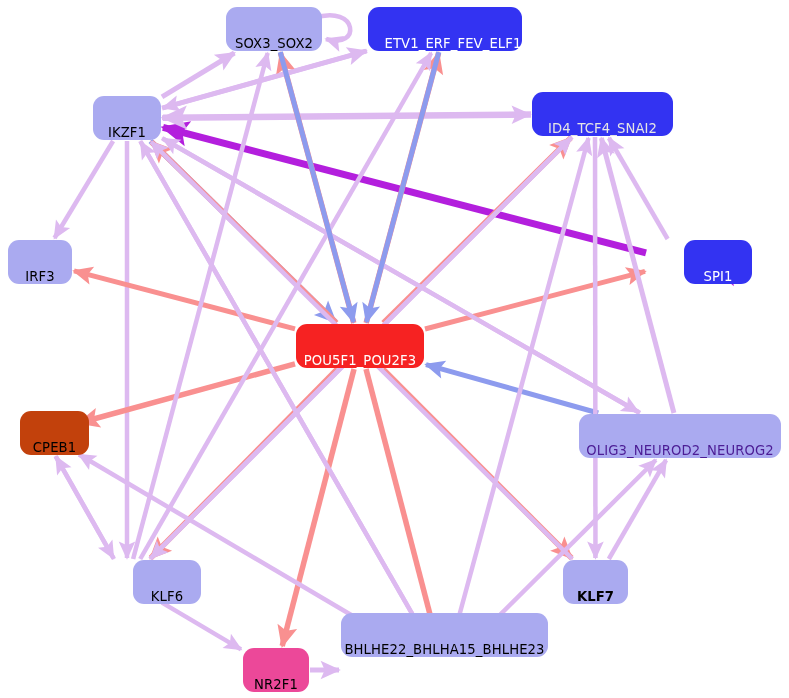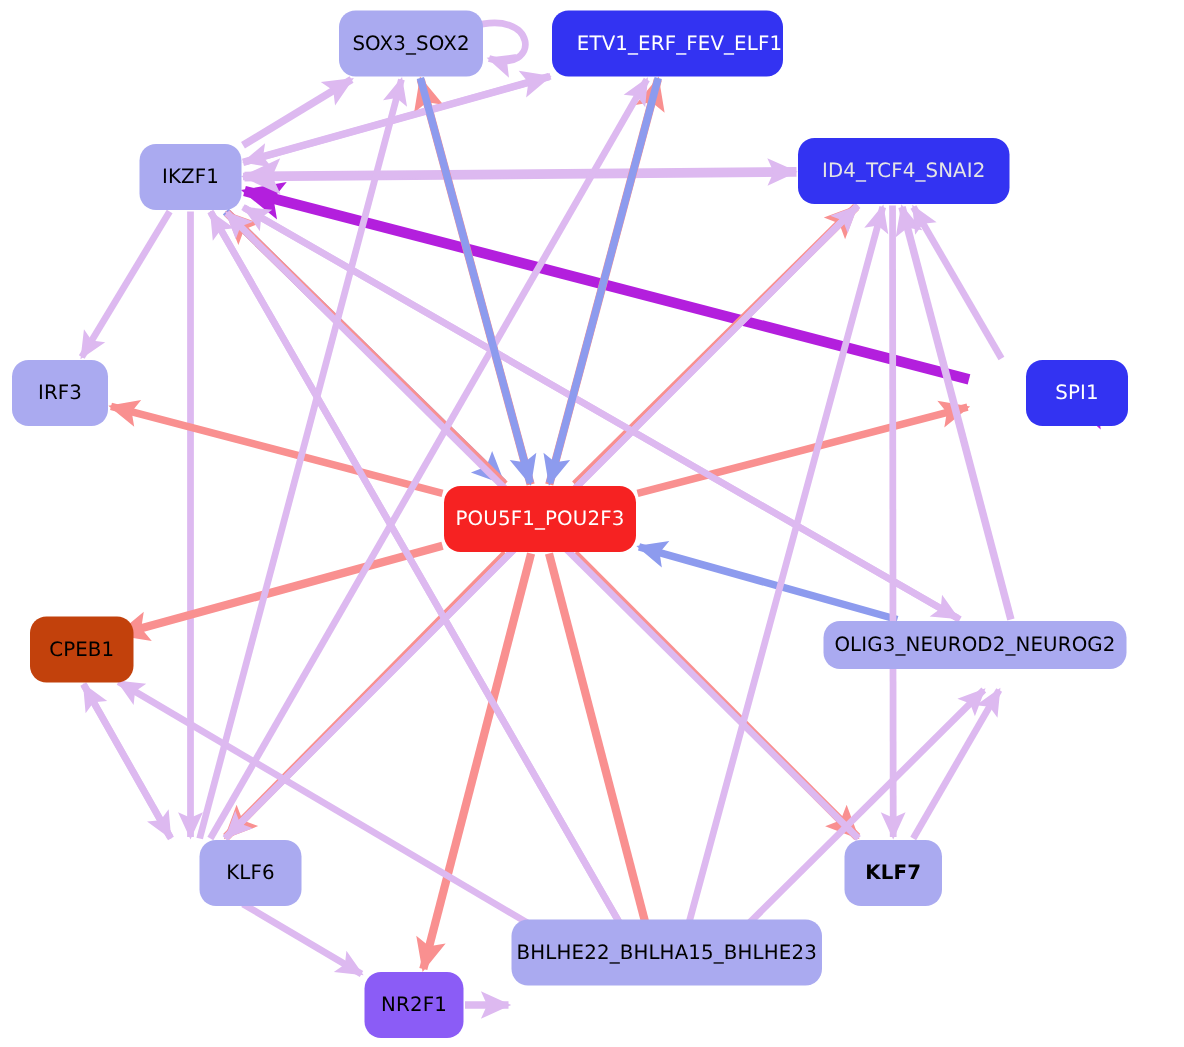--- a/index.html
+++ b/index.html
@@ -28,21 +28,21 @@
     position: absolute;
     left: 0;
     top: 0;
     width: 789px;
     height: 698px;
   }
   .node {
     position: absolute;
     box-sizing: border-box;
     display: flex;
-    align-items: center;
+    align-items: flex-end;
     justify-content: center;
     border-radius: 11px;
     font-size: 13.2px;
     letter-spacing: 0.1px;
     white-space: nowrap;
     user-select: none;
   }
   .node-label {
     pointer-events: none;
   }
@@ -130,29 +130,29 @@
       </div>
       <div class="node" style="left: 647px; top: 240px; width: 68px; height: 44px; background: rgb(51, 51, 242); color: rgb(255, 255, 255); margin-left: 37px;">
         <span class="node-label">SPI1</span>
       </div>
       <div class="node" style="left: 296px; top: 324px; width: 128px; height: 44px; background: rgb(246, 34, 34); color: rgb(255, 255, 255);">
         <span class="node-label">POU5F1_POU2F3</span>
       </div>
       <div class="node" style="left: 20px; top: 411px; width: 69px; height: 44px; background: #c2410c; color: rgb(0, 0, 0);">
         <span class="node-label">CPEB1</span>
       </div>
-      <div class="node" style="left: 549px; top: 414px; width: 202px; height: 32px; background: rgb(170, 170, 240); color: #000000;">
+      <div class="node" style="left: 579px; top: 414px; width: 202px; height: 44px; background: rgb(170, 170, 240); color: #4c1d95;">
         <span class="node-label">OLIG3_NEUROD2_NEUROG2</span>
       </div>
       <div class="node" style="left: 93px; top: 560px; width: 68px; height: 44px; background: rgb(170, 170, 240); color: rgb(0, 0, 0); margin-left: 40px;">
         <span class="node-label">KLF6</span>
       </div>
       <div class="node" style="left: 563px; top: 560px; width: 65px; height: 44px; background: rgb(170, 170, 240); color: rgb(0, 0, 0); font-weight: bold;">
         <span class="node-label">KLF7</span>
       </div>
-      <div class="node" style="left: 243px; top: 648px; width: 66px; height: 44px; background: #8b5cf6; color: rgb(0, 0, 0);">
+      <div class="node" style="left: 243px; top: 648px; width: 66px; height: 44px; background: #ec4899; color: rgb(0, 0, 0);">
         <span class="node-label">NR2F1</span>
       </div>
       <div class="node" style="left: 341px; top: 613px; width: 207px; height: 44px; background: rgb(170, 170, 240); color: rgb(0, 0, 0);">
         <span class="node-label">BHLHE22_BHLHA15_BHLHE23</span>
       </div>
     </div>
 </div>
 
 </body></html>

